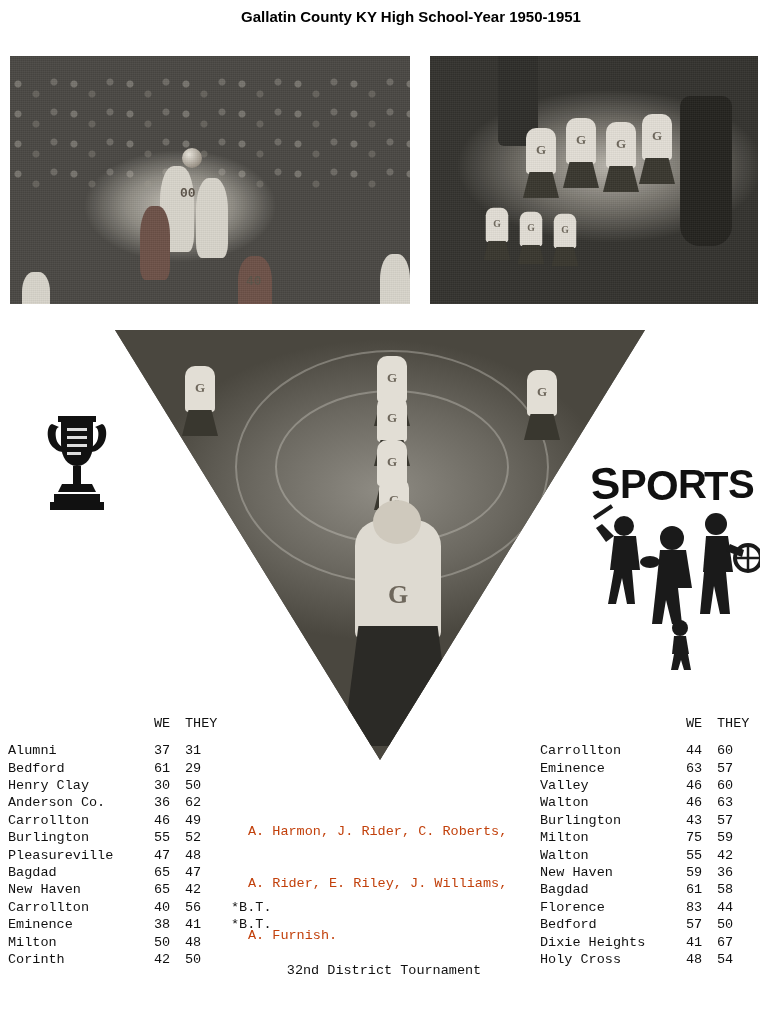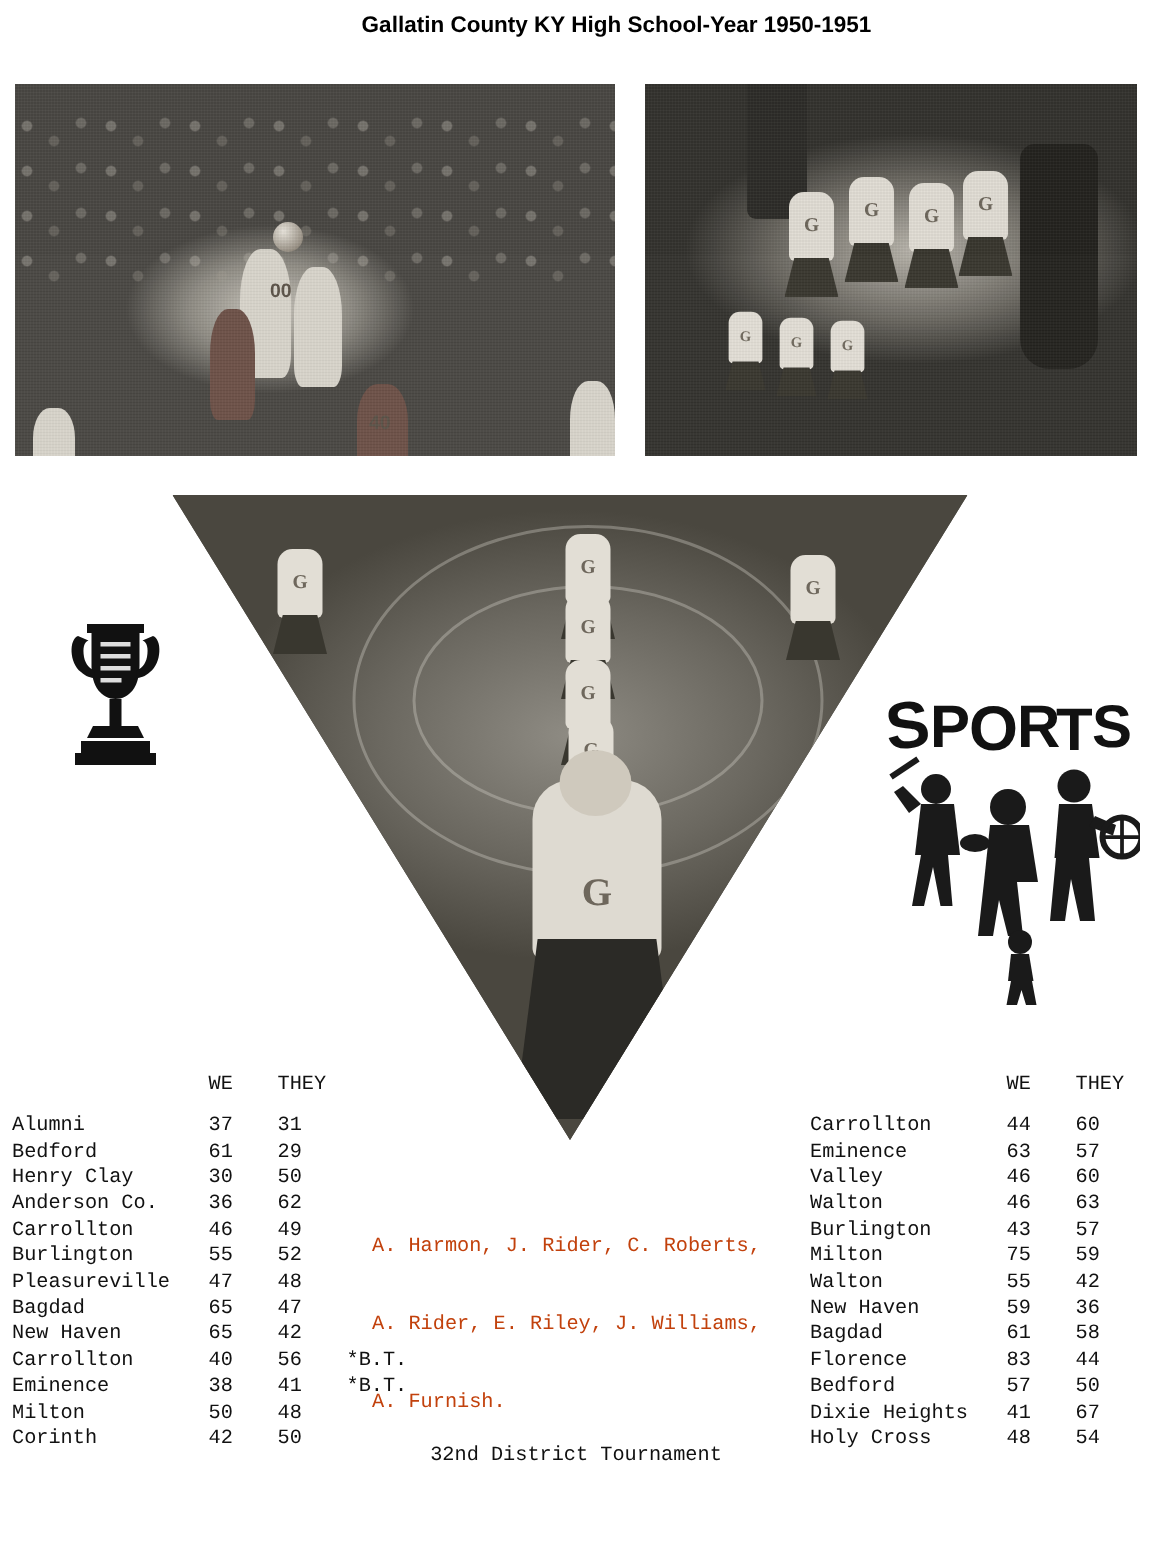--- a/index.html
+++ b/index.html
@@ -71,21 +71,21 @@
   }
   .player.dark { background: #6d5148; }
   #photo-left .ball {
     position: absolute; left: 172px; top: 92px; width: 20px; height: 20px;
     border-radius: 50%;
     background: radial-gradient(circle at 35% 32%, #e9e5dc, #9c9488 70%, #6b6459);
   }
   .jersey-num {
     position: absolute;
     color: #5c5349;
-    font-family: Liberation Sans, sans-serif;
+    font-family: Liberation Mono, monospace;
     font-weight: bold;
     font-size: 13px;
   }
 
   
   #photo-right {
     left: 430px; top: 56px; width: 328px; height: 248px;
     background:
       radial-gradient(ellipse 180px 90px at 180px 110px, #b9b5ac 0%, #6e6b64 50%, #34332f 85%),
       linear-gradient(180deg, #1f1f1d 0%, #3a3936 40%, #4d4b45 65%, #262523 100%);
@@ -156,21 +156,21 @@
   .scores table { border-collapse: collapse; }
   .scores td {
     padding: 0;
     font-family: "Liberation Mono", monospace;
     font-size: 13.5px;
     line-height: 17.4px;
     color: #111;
     white-space: pre;
   }
   .col-team { width: 131px; margin-left: 23px; }
-  .col-we { width: 46px; text-align: left; }
+  .col-we { width: 46px; text-align: center; }
   .col-they { width: 46px; text-align: left; margin-left: 36px; }
   .col-note { width: 50px; text-align: left; margin-left: 16px; }
   .hdr td { padding-bottom: 10px; }
 
   
   #roster {
     position: absolute;
     left: 248px; top: 788px;
     font-family: "Liberation Mono", monospace;
     font-size: 13.5px;

